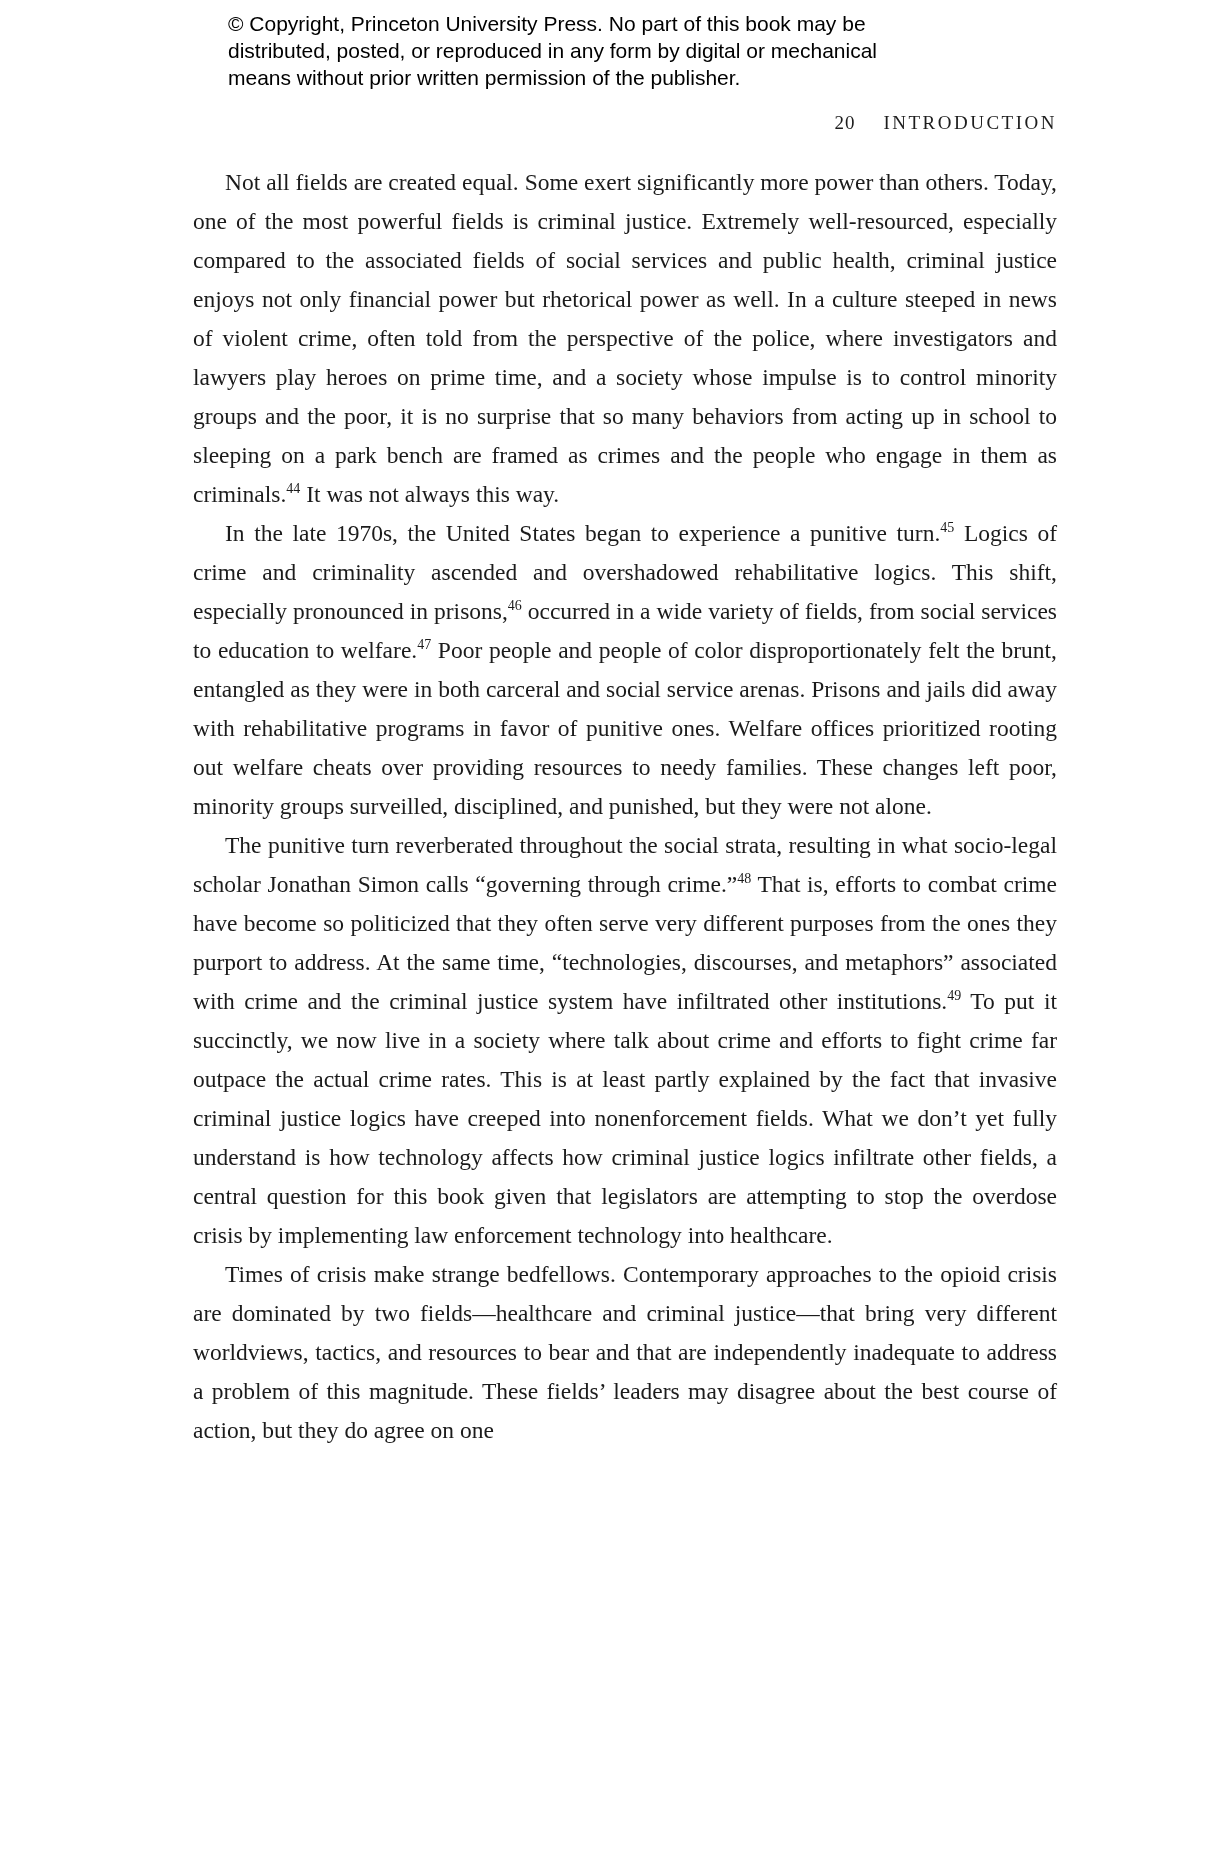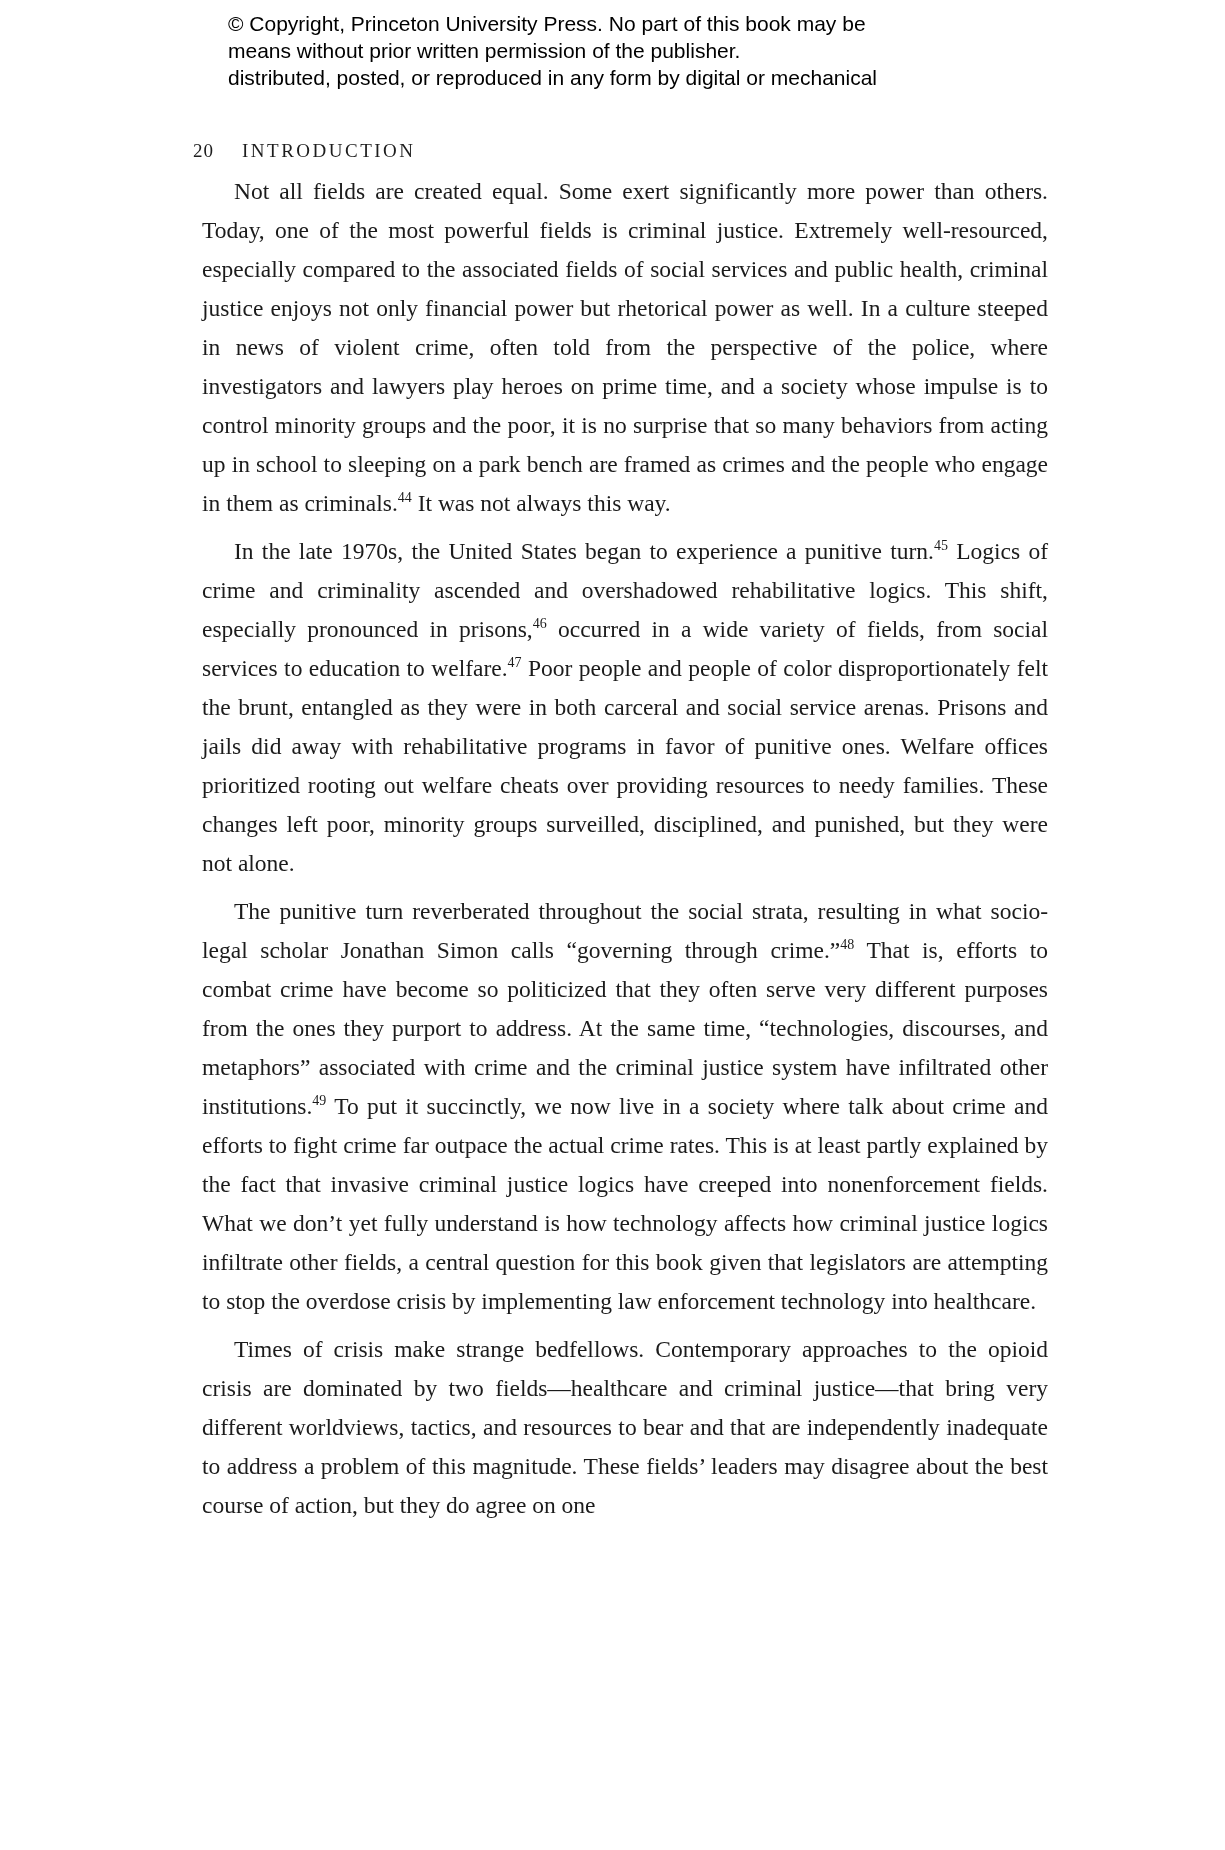--- a/index.html
+++ b/index.html
@@ -22,44 +22,43 @@
     font-family: "Liberation Sans", "DejaVu Sans", sans-serif;
     font-size: 21px;
     line-height: 27px;
     color: #000000;
   }
   .page-header {
     position: absolute;
     left: 193px;
     top: 112px;
     width: 864px;
-    text-align: left;
+    text-align: right;
     font-family: "Liberation Serif", "DejaVu Serif", serif;
     font-size: 19px;
     color: #1d1d1d;
     letter-spacing: 2.5px;
-    margin-top: 28px;
   }
   .page-header .pagenum {
     margin-right: 28px;
     letter-spacing: 1px;
   }
   .body-text {
     position: absolute;
     left: 193px;
     top: 163px;
     width: 864px;
     font-family: "Liberation Serif", "DejaVu Serif", serif;
     font-size: 23.5px;
     line-height: 39px;
     color: #1b1b1b;
     text-align: justify;
   }
   .body-text p {
-    margin: 9px;
+    margin: 0;
     padding: 0;
     text-indent: 32px;
   }
   .body-text sup {
     font-size: 14px;
     line-height: 0;
     vertical-align: baseline;
     position: relative;
     top: -9px;
   }
@@ -74,22 +73,22 @@
     color: #000000;
   }
 </style>
 </head>
 <body>
 
 <div class="page">
 
   <div class="copyright">
     <div>© Copyright, Princeton University Press. No part of this book may be</div>
+    <div>distributed, posted, or reproduced in any form by digital or mechanical</div>
     <div>means without prior written permission of the publisher.</div>
-    <div>distributed, posted, or reproduced in any form by digital or mechanical</div>
   </div>
 
   <div class="page-header">
     <span class="pagenum">20</span><span>INTRODUCTION</span>
   </div>
 
   <div class="body-text">
     <p><span>Not all fields are created equal. Some exert significantly more power than others. Today, one of the most powerful fields is criminal justice. Extremely well-resourced, especially compared to the associated fields of social services and public health, criminal justice enjoys not only financial power but rhetorical power as well. In a culture steeped in news of violent crime, often told from the perspective of the police, where investigators and lawyers play heroes on prime time, and a society whose impulse is to control minority groups and the poor, it is no surprise that so many behaviors from acting up in school to sleeping on a park bench are framed as crimes and the people who engage in them as criminals.</span><sup>44</sup><span> It was not always this way.</span></p>
     <p><span>In the late 1970s, the United States began to experience a punitive turn.</span><sup>45</sup><span> Logics of crime and criminality ascended and overshadowed rehabilitative logics. This shift, especially pronounced in prisons,</span><sup>46</sup><span> occurred in a wide variety of fields, from social services to education to welfare.</span><sup>47</sup><span> Poor people and people of color disproportionately felt the brunt, entangled as they were in both carceral and social service arenas. Prisons and jails did away with rehabilitative programs in favor of punitive ones. Welfare offices prioritized rooting out welfare cheats over providing resources to needy families. These changes left poor, minority groups surveilled, disciplined, and punished, but they were not alone.</span></p>
     <p><span>The punitive turn reverberated throughout the social strata, resulting in what socio-legal scholar Jonathan Simon calls “governing through crime.”</span><sup>48</sup><span> That is, efforts to combat crime have become so politicized that they often serve very different purposes from the ones they purport to address. At the same time, “technologies, discourses, and metaphors” associated with crime and the criminal justice system have infiltrated other institutions.</span><sup>49</sup><span> To put it succinctly, we now live in a society where talk about crime and efforts to fight crime far outpace the actual crime rates. This is at least partly explained by the fact that invasive criminal justice logics have creeped into nonenforcement fields. What we don’t yet fully understand is how technology affects how criminal justice logics infiltrate other fields, a central question for this book given that legislators are attempting to stop the overdose crisis by implementing law enforcement technology into healthcare.</span></p>

